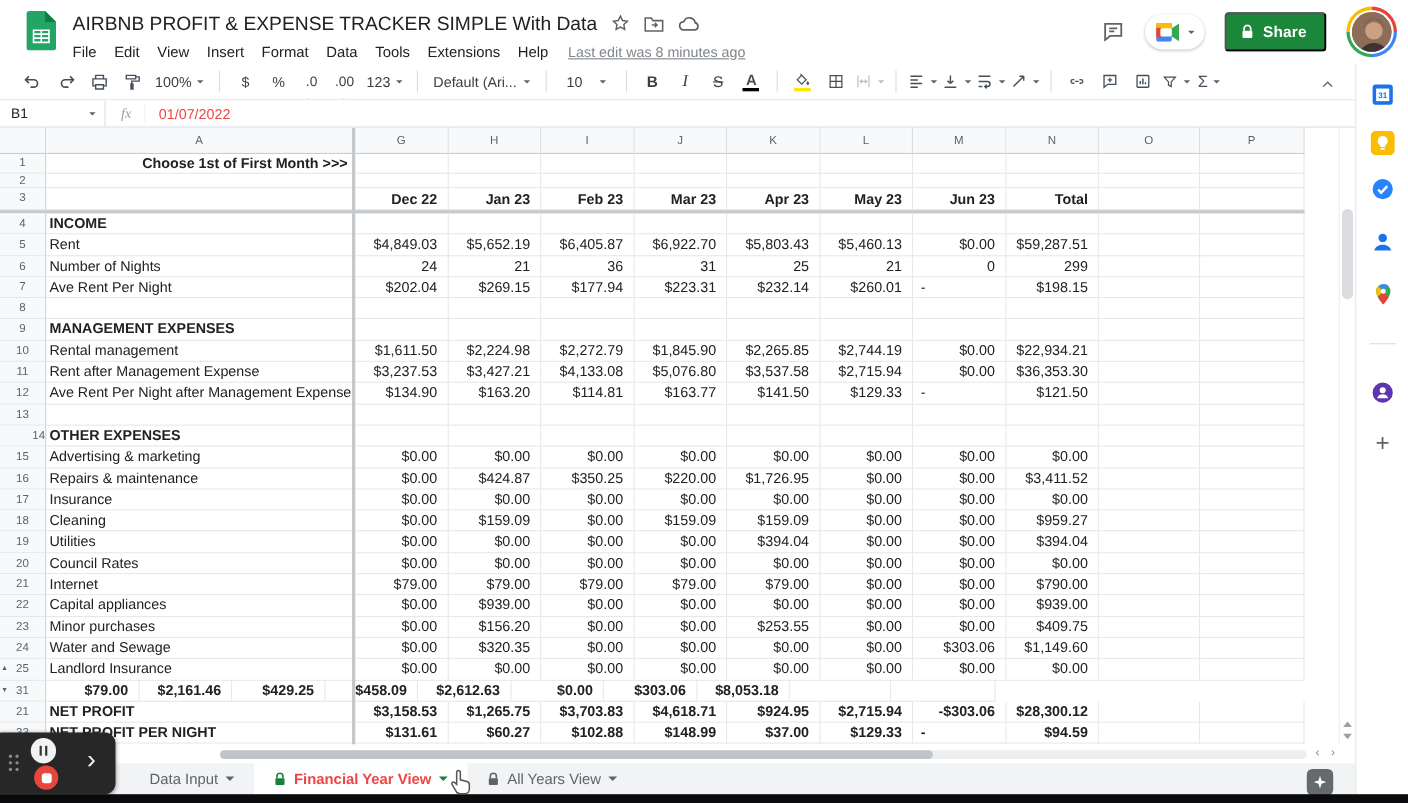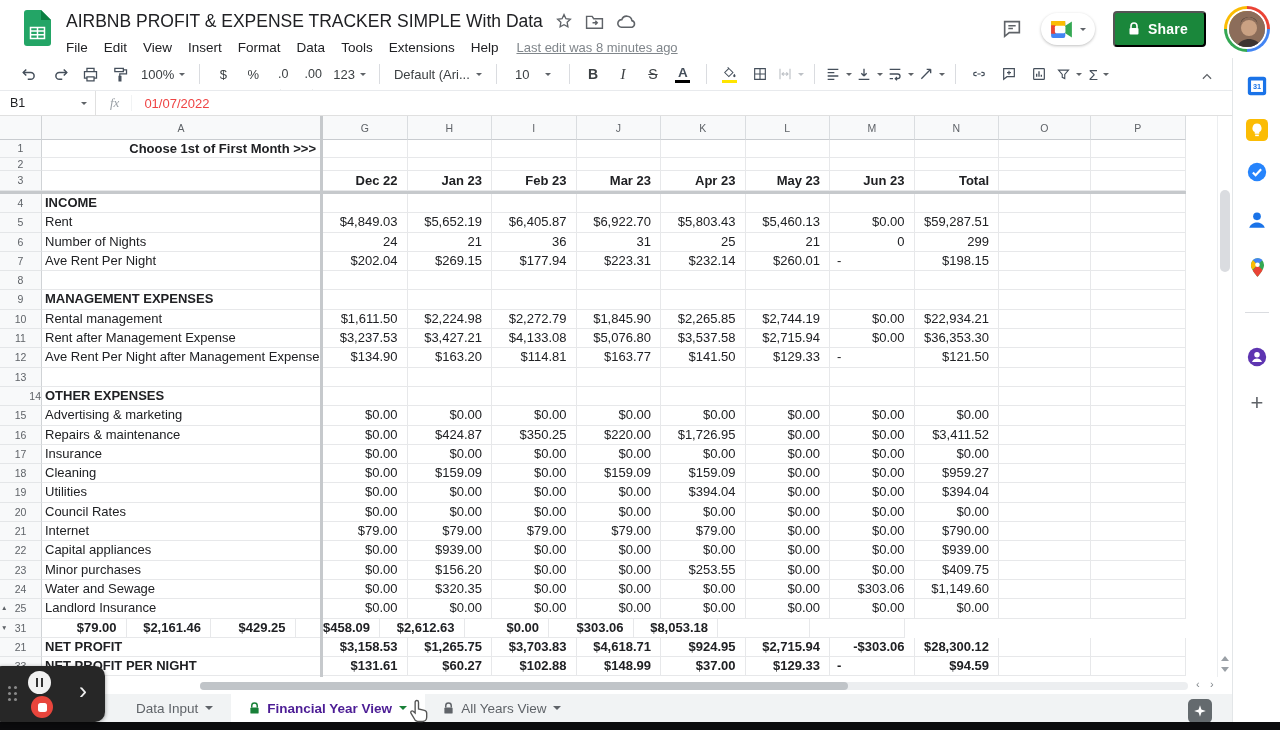--- a/index.html
+++ b/index.html
@@ -81,21 +81,21 @@
   
   #hscrollzone { position:absolute; left:0; top:677px; width:1232px; height:17px; background:#fff; z-index:6; }
   #htrack { position:absolute; left:200px; top:5px; width:988px; height:8px; background:#eceef0; border-radius:4px; }
   #hthumb { position:absolute; left:0; top:0; width:648px; height:8px; background:#c0c4c8; border-radius:4px; }
   .hsar { position:absolute; top:1px; font-size:11px; color:#80868b; }
 
   
   #tabbar { position:absolute; left:0; top:694px; width:1232px; height:28px; background:#f1f3f4; display:flex; align-items:stretch; z-index:8; }
   .tab { display:flex; align-items:center; gap:7px; padding:0 18px; font-size:13.5px; color:#5f6368; position:relative; }
   .tab .tcaret { width:0; height:0; border-left:4px solid transparent; border-right:4px solid transparent; border-top:4px solid #5f6368; }
-  .tab.active { background:#fff; color:#4c1d95; font-weight:bold;justify-content:center; }
+  .tab.active { background:#fff; color:#ef4444; font-weight:bold;justify-content:center; }
   .tab.active .tcaret { border-top-color:#188038; }
   #tab-spacer { width:118px; }
   #explore-btn { position:absolute; left:1188px; top:699px; width:24px; height:24px; background:#646a6e; border-radius:5px;
     display:flex; align-items:center; justify-content:center; z-index:9; }
   #panel-chevron { position:absolute; left:1246px; top:694px; font-size:20px; color:#5f6368; z-index:9; }
   #cursor-hand { position:absolute; left:408px; top:697px; z-index:40; }
 
   
   #blackbar { position:absolute; left:0; top:722px; width:1280px; height:8px; background:#0b0b0d; z-index:12; }
 

